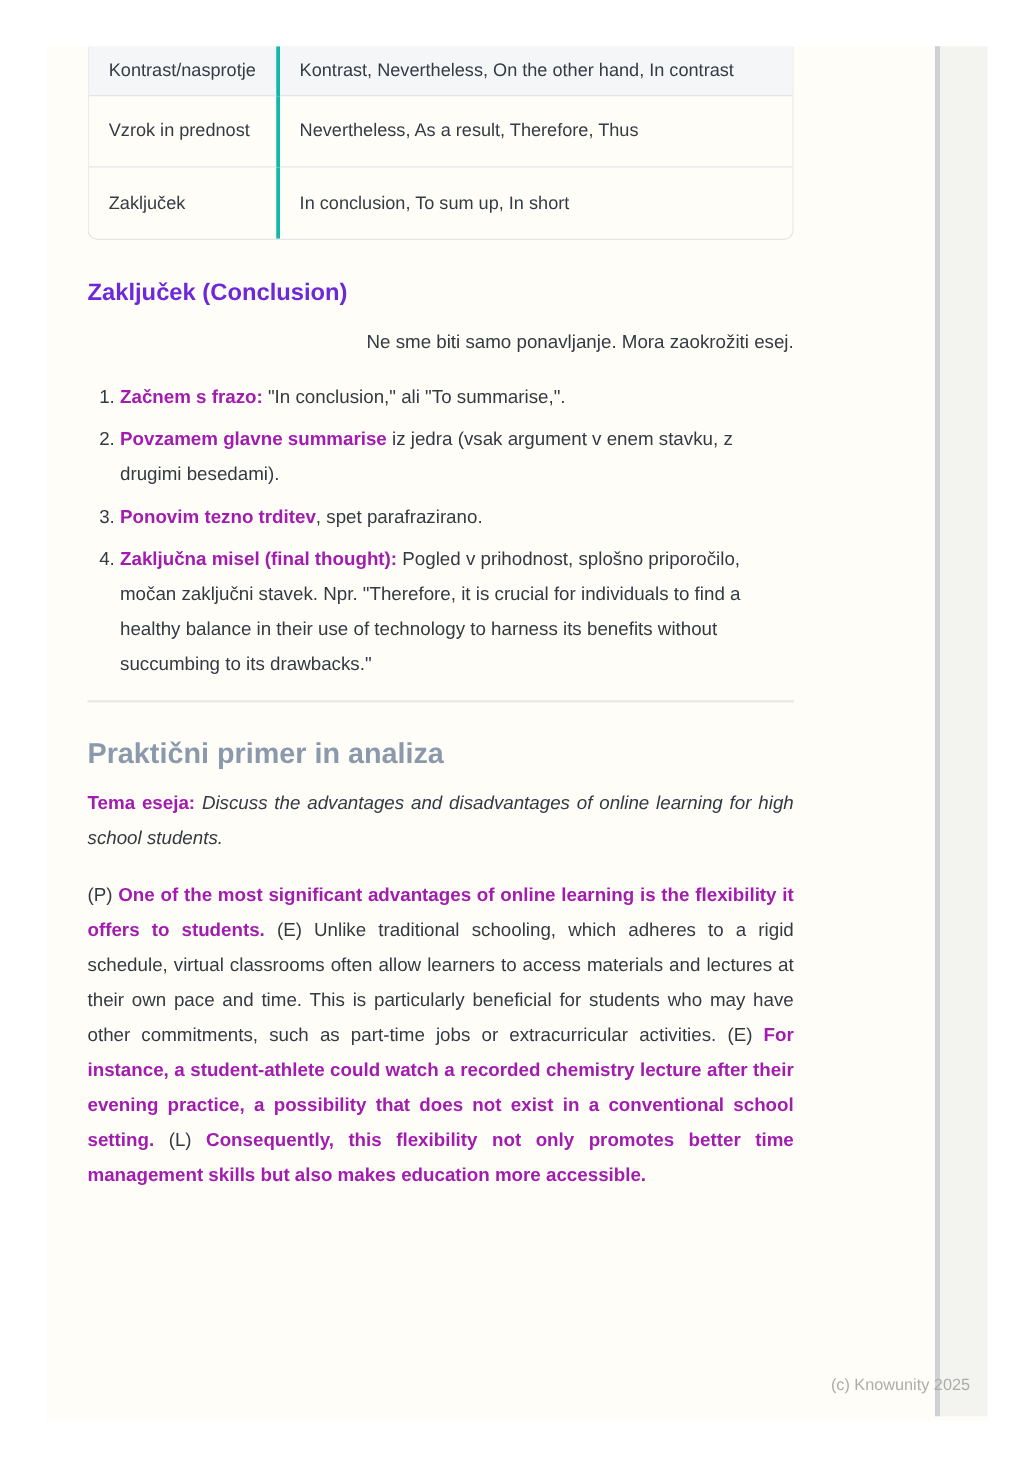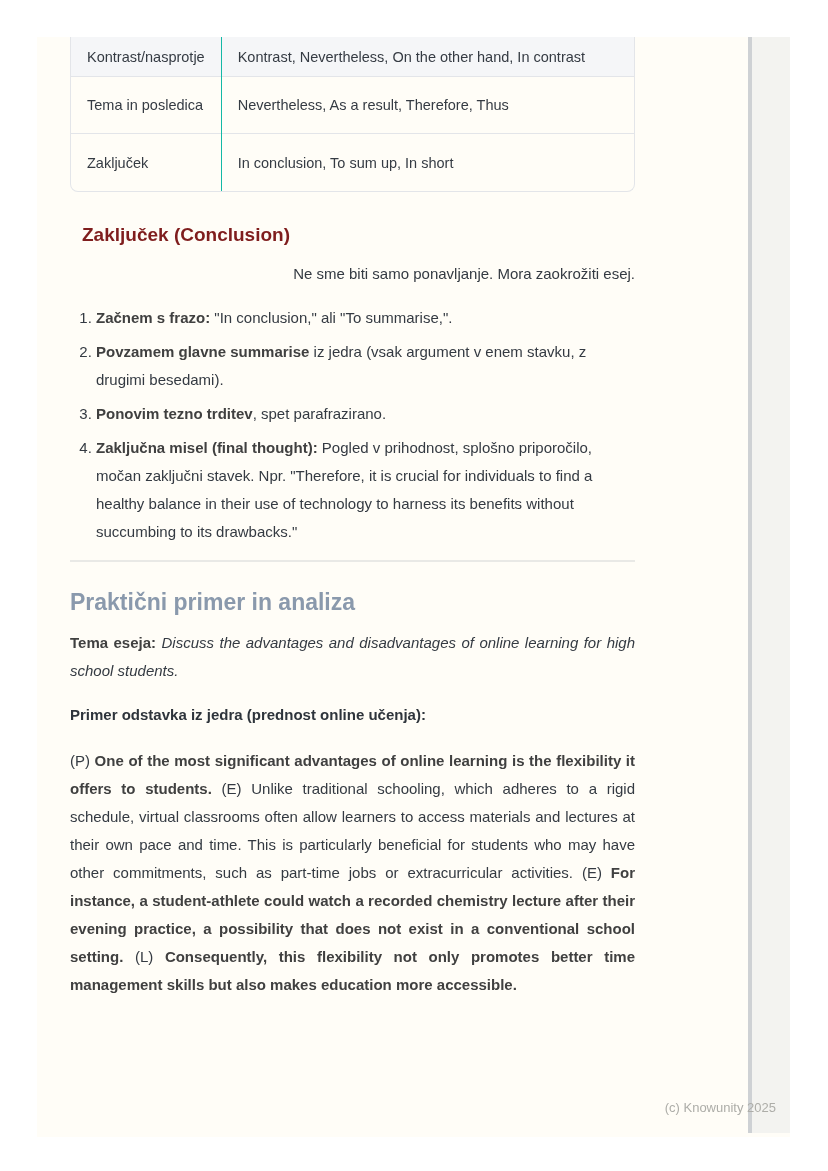--- a/index.html
+++ b/index.html
@@ -21,39 +21,39 @@
     position:absolute;left:33px;top:0;width:565px;
     color:#343a42;font-size:15px;line-height:28px;
   }
   
   .table-wrap{
     border:1px solid #e3e5e9;border-top:none;
     border-radius:0 0 8px 8px;overflow:hidden;width:565px;box-sizing:border-box;
   }
   table.vocab{border-collapse:collapse;width:100%;font-size:14.5px;color:#353b43;line-height:24px;}
   table.vocab td{padding:0 16px;vertical-align:middle;}
-  table.vocab td.term{width:146px;border-right:1px solid #14b8a6;box-sizing:border-box;}
+  table.vocab td.term{width:146px;border-right:3px solid #14b8a6;box-sizing:border-box;}
   table.vocab tr + tr td{border-top:1px solid #e3e5e9;}
   tr.striped{background:#f5f6f8;}
   tr.r1 td{height:39px;}
   tr.r2 td{height:56px;}
   tr.r3 td{height:82px;}
   tr.r4 td{height:57px;}
   
   h2.sec{
-    margin:30px 12px 12px;font-size:19px;line-height:26px;font-weight:700;color:#7f1d1d;
+    margin:30px 0 12px;font-size:19px;line-height:26px;font-weight:700;color:#6d28d9;
   }
   h1.sec{
     margin:25px 0 0;font-size:23px;line-height:30px;font-weight:700;color:#8a99ac;
   }
   p{margin:0;}
   .intro{margin:0 0 0;text-align:right;}
   ol.steps{margin:16px 0 0;padding:0 0 0 26px;}
   ol.steps li{margin:0 0 6px;line-height:28px;}
-  strong{font-weight:700;color:#404040;}
+  strong{font-weight:700;color:#a21caf;}
   .divider{height:2px;background:#e9e9e6;border:none;margin:14px 0 0;width:565px;}
   .topic{margin:12px 0 0;text-align:justify;}
   .topic em{font-style:italic;}
   .example-label{margin:16px 0 0;font-weight:700;color:#2e343b;}
   .body-paragraph{margin:18px 0 0;text-align:justify;}
   .watermark{
     position:absolute;top:1064px;right:14px;z-index:3;
     font-size:13px;line-height:14px;color:#adada8;
   }
 </style>
@@ -67,21 +67,21 @@
   <div class="content">
 
     <div class="table-wrap">
       <table class="vocab">
         <tbody>
           <tr class="r1 striped">
             <td class="term">Kontrast/nasprotje</td>
             <td class="phrases">Kontrast, Nevertheless, On the other hand, In contrast</td>
           </tr>
           <tr class="r2">
-            <td class="term">Tema in posledica</td>
+            <td class="term">Vzrok in prednost</td>
             <td class="phrases">Nevertheless, As a result, Therefore, Thus</td>
           </tr>
           <tr class="r4">
             <td class="term">Zaključek</td>
             <td class="phrases">In conclusion, To sum up, In short</td>
           </tr>
         </tbody>
       </table>
     </div>
 
@@ -95,21 +95,20 @@
       <li><strong>Ponovim tezno trditev</strong><span>, spet parafrazirano.</span></li>
       <li><strong>Zaključna misel (final thought):</strong><span> Pogled v prihodnost, splošno priporočilo, močan zaključni stavek. Npr. "Therefore, it is crucial for individuals to find a healthy balance in their use of technology to harness its benefits without succumbing to its drawbacks."</span></li>
     </ol>
 
     <hr class="divider">
 
     <h1 class="sec">Praktični primer in analiza</h1>
 
     <p class="topic"><strong>Tema eseja:</strong> <em>Discuss the advantages and disadvantages of online learning for high school students.</em></p>
 
-    <p class="example-label">Primer odstavka iz jedra (prednost online učenja):</p>
 
     <p class="body-paragraph"><span>(P) </span><strong>One of the most significant advantages of online learning is the flexibility it offers to students.</strong><span> (E) Unlike traditional schooling, which adheres to a rigid schedule, virtual classrooms often allow learners to access materials and lectures at their own pace and time. This is particularly beneficial for students who may have other commitments, such as part-time jobs or extracurricular activities. (E) </span><strong>For instance, a student-athlete could watch a recorded chemistry lecture after their evening practice, a possibility that does not exist in a conventional school setting.</strong><span> (L) </span><strong>Consequently, this flexibility not only promotes better time management skills but also makes education more accessible.</strong></p>
 
   </div>
 
   <div class="watermark">(c) Knowunity 2025</div>
 
 </div>
 
 </body></html>

